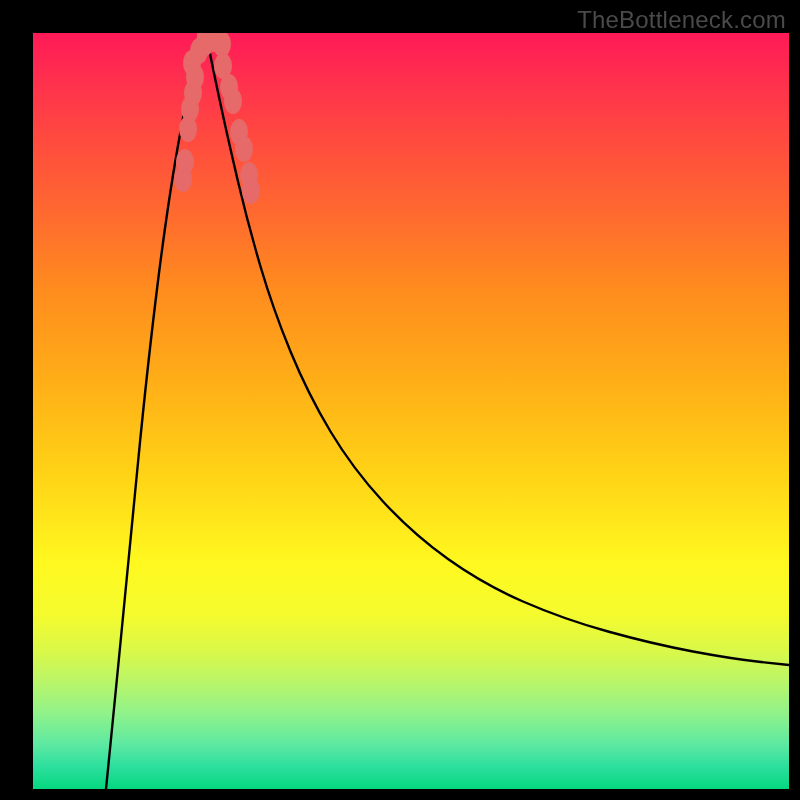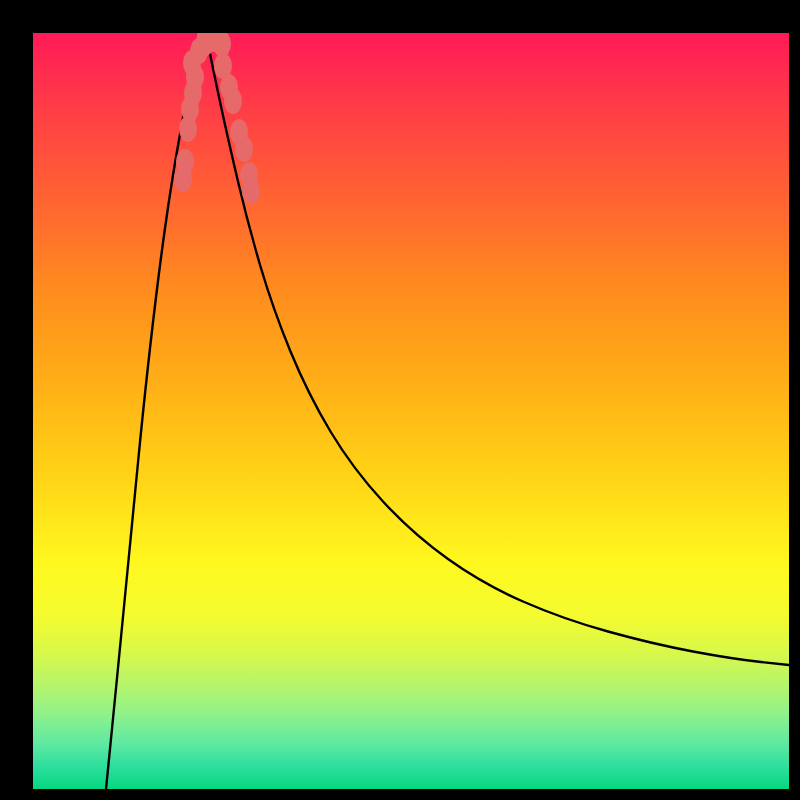--- a/index.html
+++ b/index.html
@@ -96,13 +96,14 @@
           <ellipse cx="190" cy="33" rx="9" ry="13" fill="#e66a6a" stroke="#d44f4f" stroke-width="0"></ellipse>
           <ellipse cx="196" cy="54" rx="9" ry="13" fill="#e66a6a" stroke="#d44f4f" stroke-width="0"></ellipse>
           <ellipse cx="200" cy="68" rx="9" ry="13" fill="#e66a6a" stroke="#d44f4f" stroke-width="0"></ellipse>
           <ellipse cx="206" cy="99" rx="9" ry="13" fill="#e66a6a" stroke="#d44f4f" stroke-width="0"></ellipse>
           <ellipse cx="211" cy="116" rx="9" ry="13" fill="#e66a6a" stroke="#d44f4f" stroke-width="0"></ellipse>
           <ellipse cx="216" cy="142" rx="9" ry="13" fill="#e66a6a" stroke="#d44f4f" stroke-width="0"></ellipse>
           <ellipse cx="218" cy="158" rx="9" ry="13" fill="#e66a6a" stroke="#d44f4f" stroke-width="0"></ellipse>
         </g>
     </svg>
   </div>
+  <div class="watermark">TheBottleneck.com</div>
 </div>
 
 </body></html>

